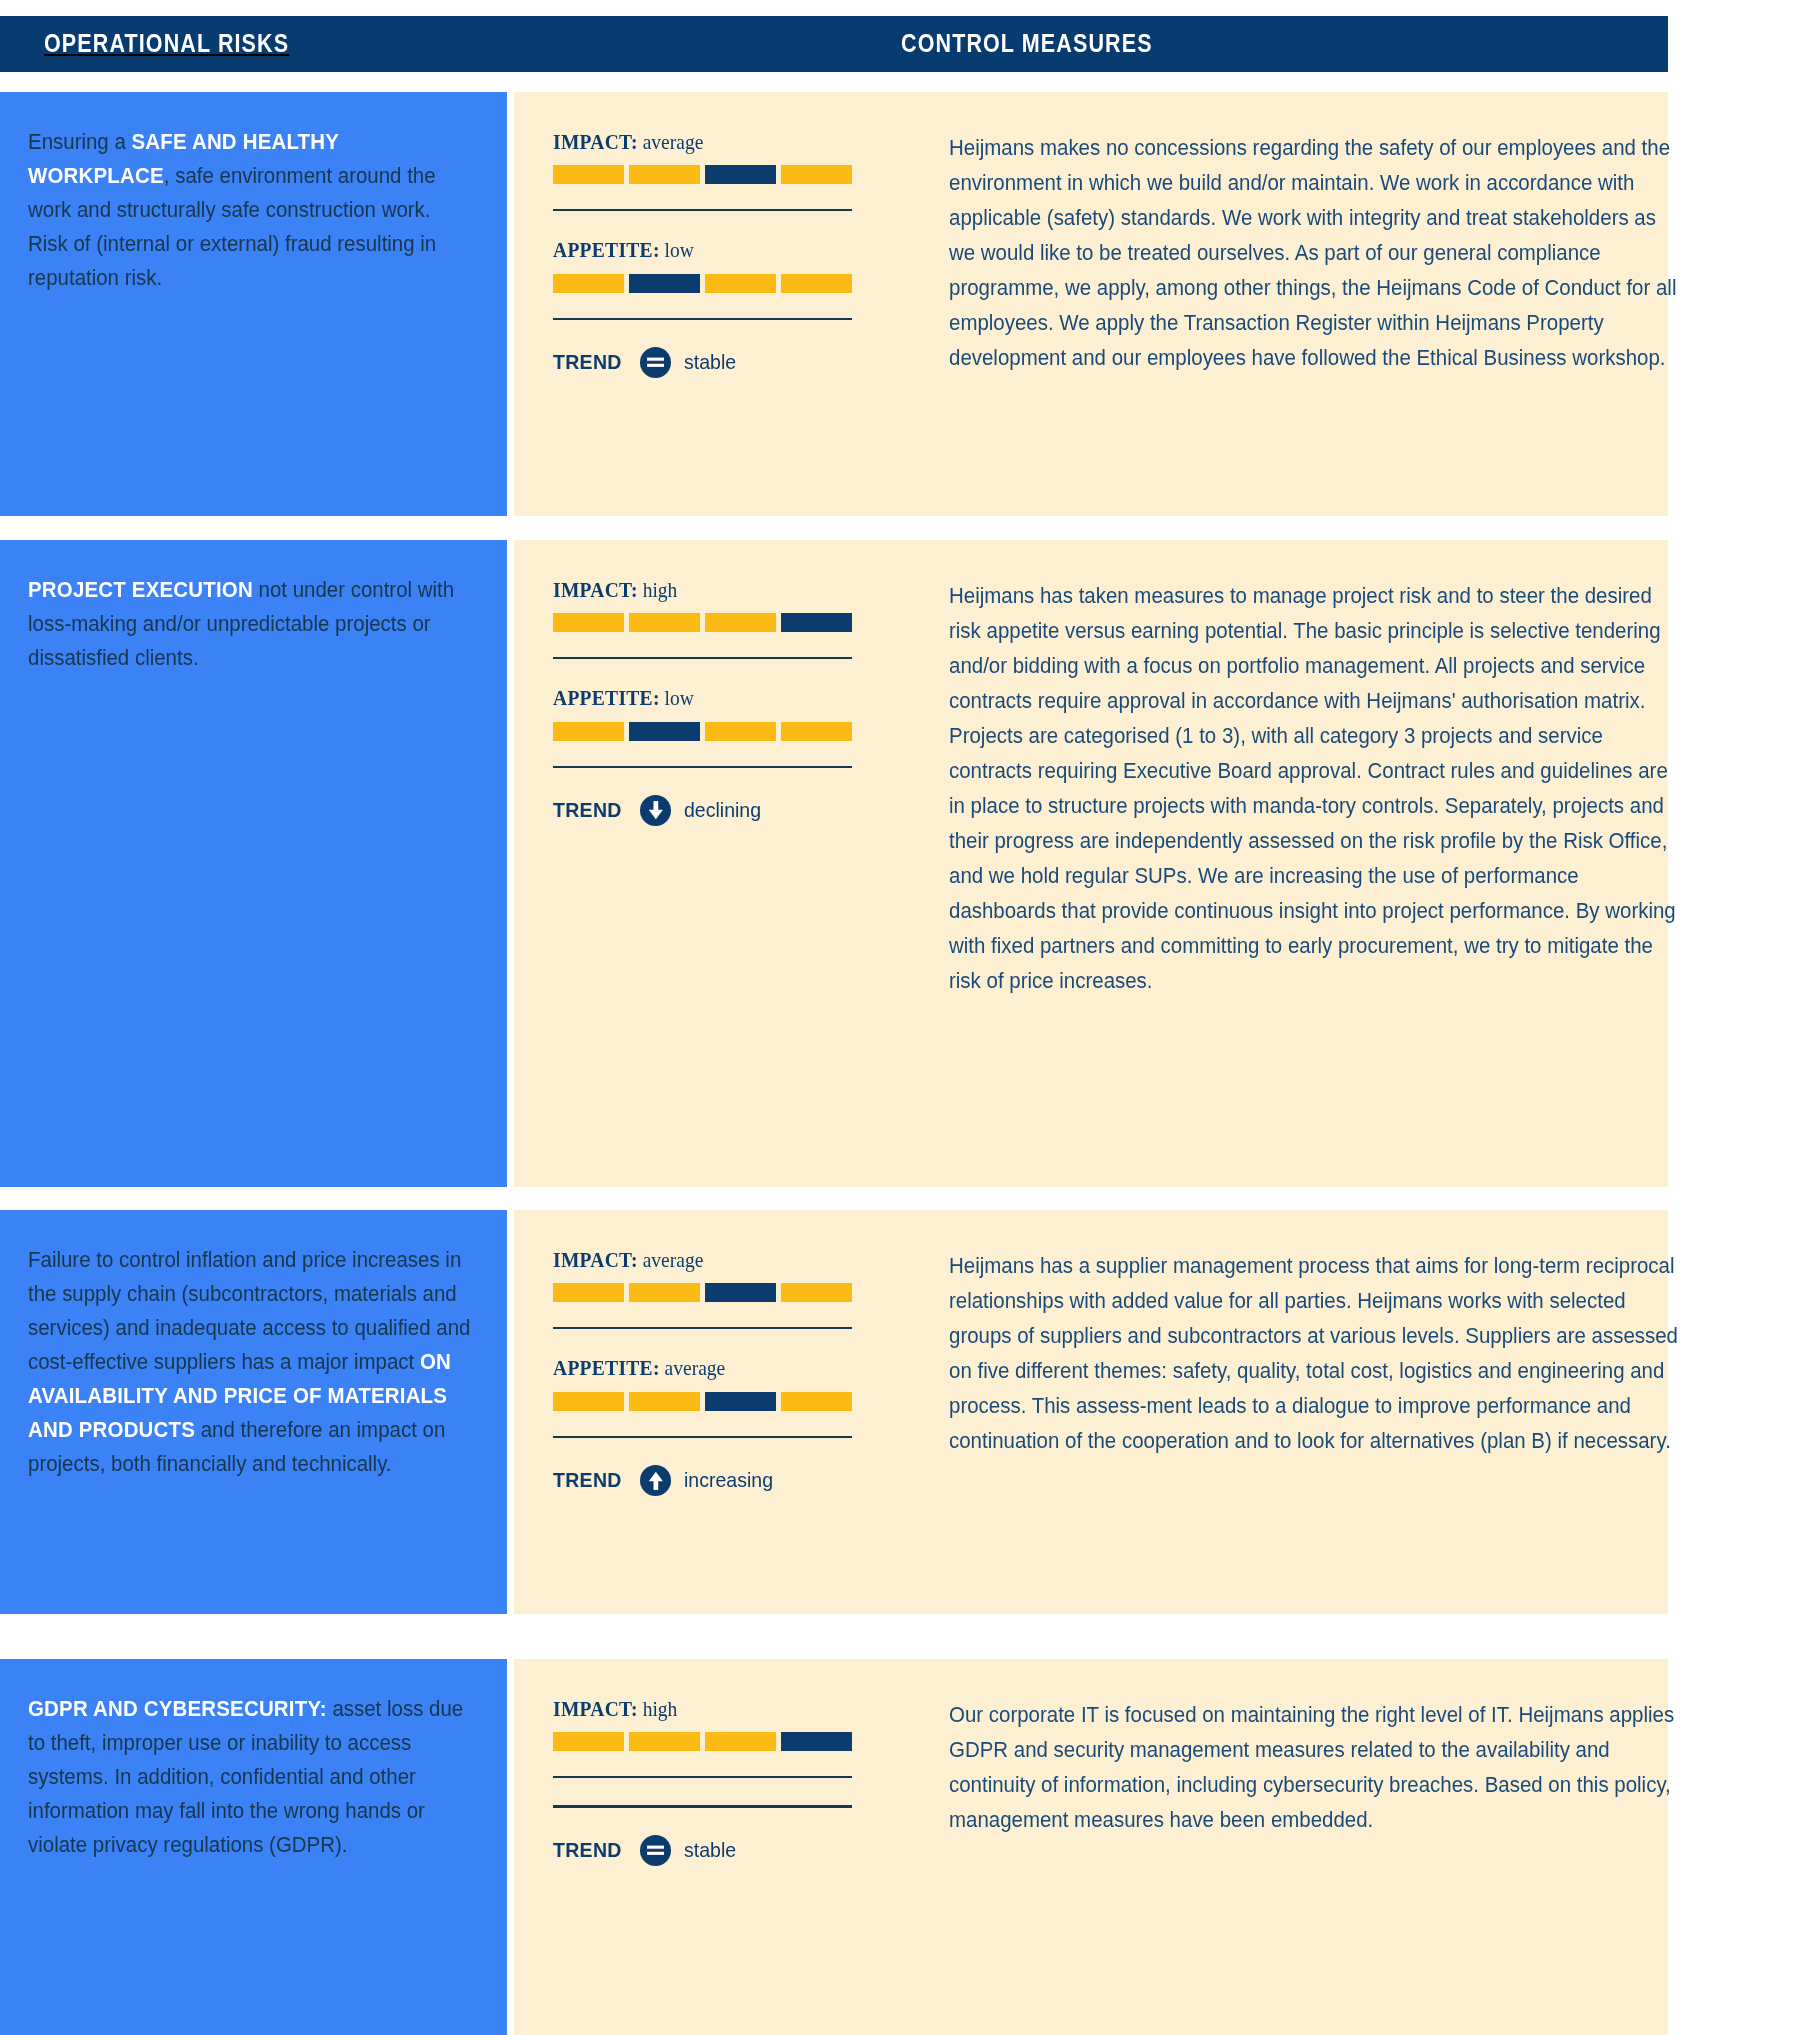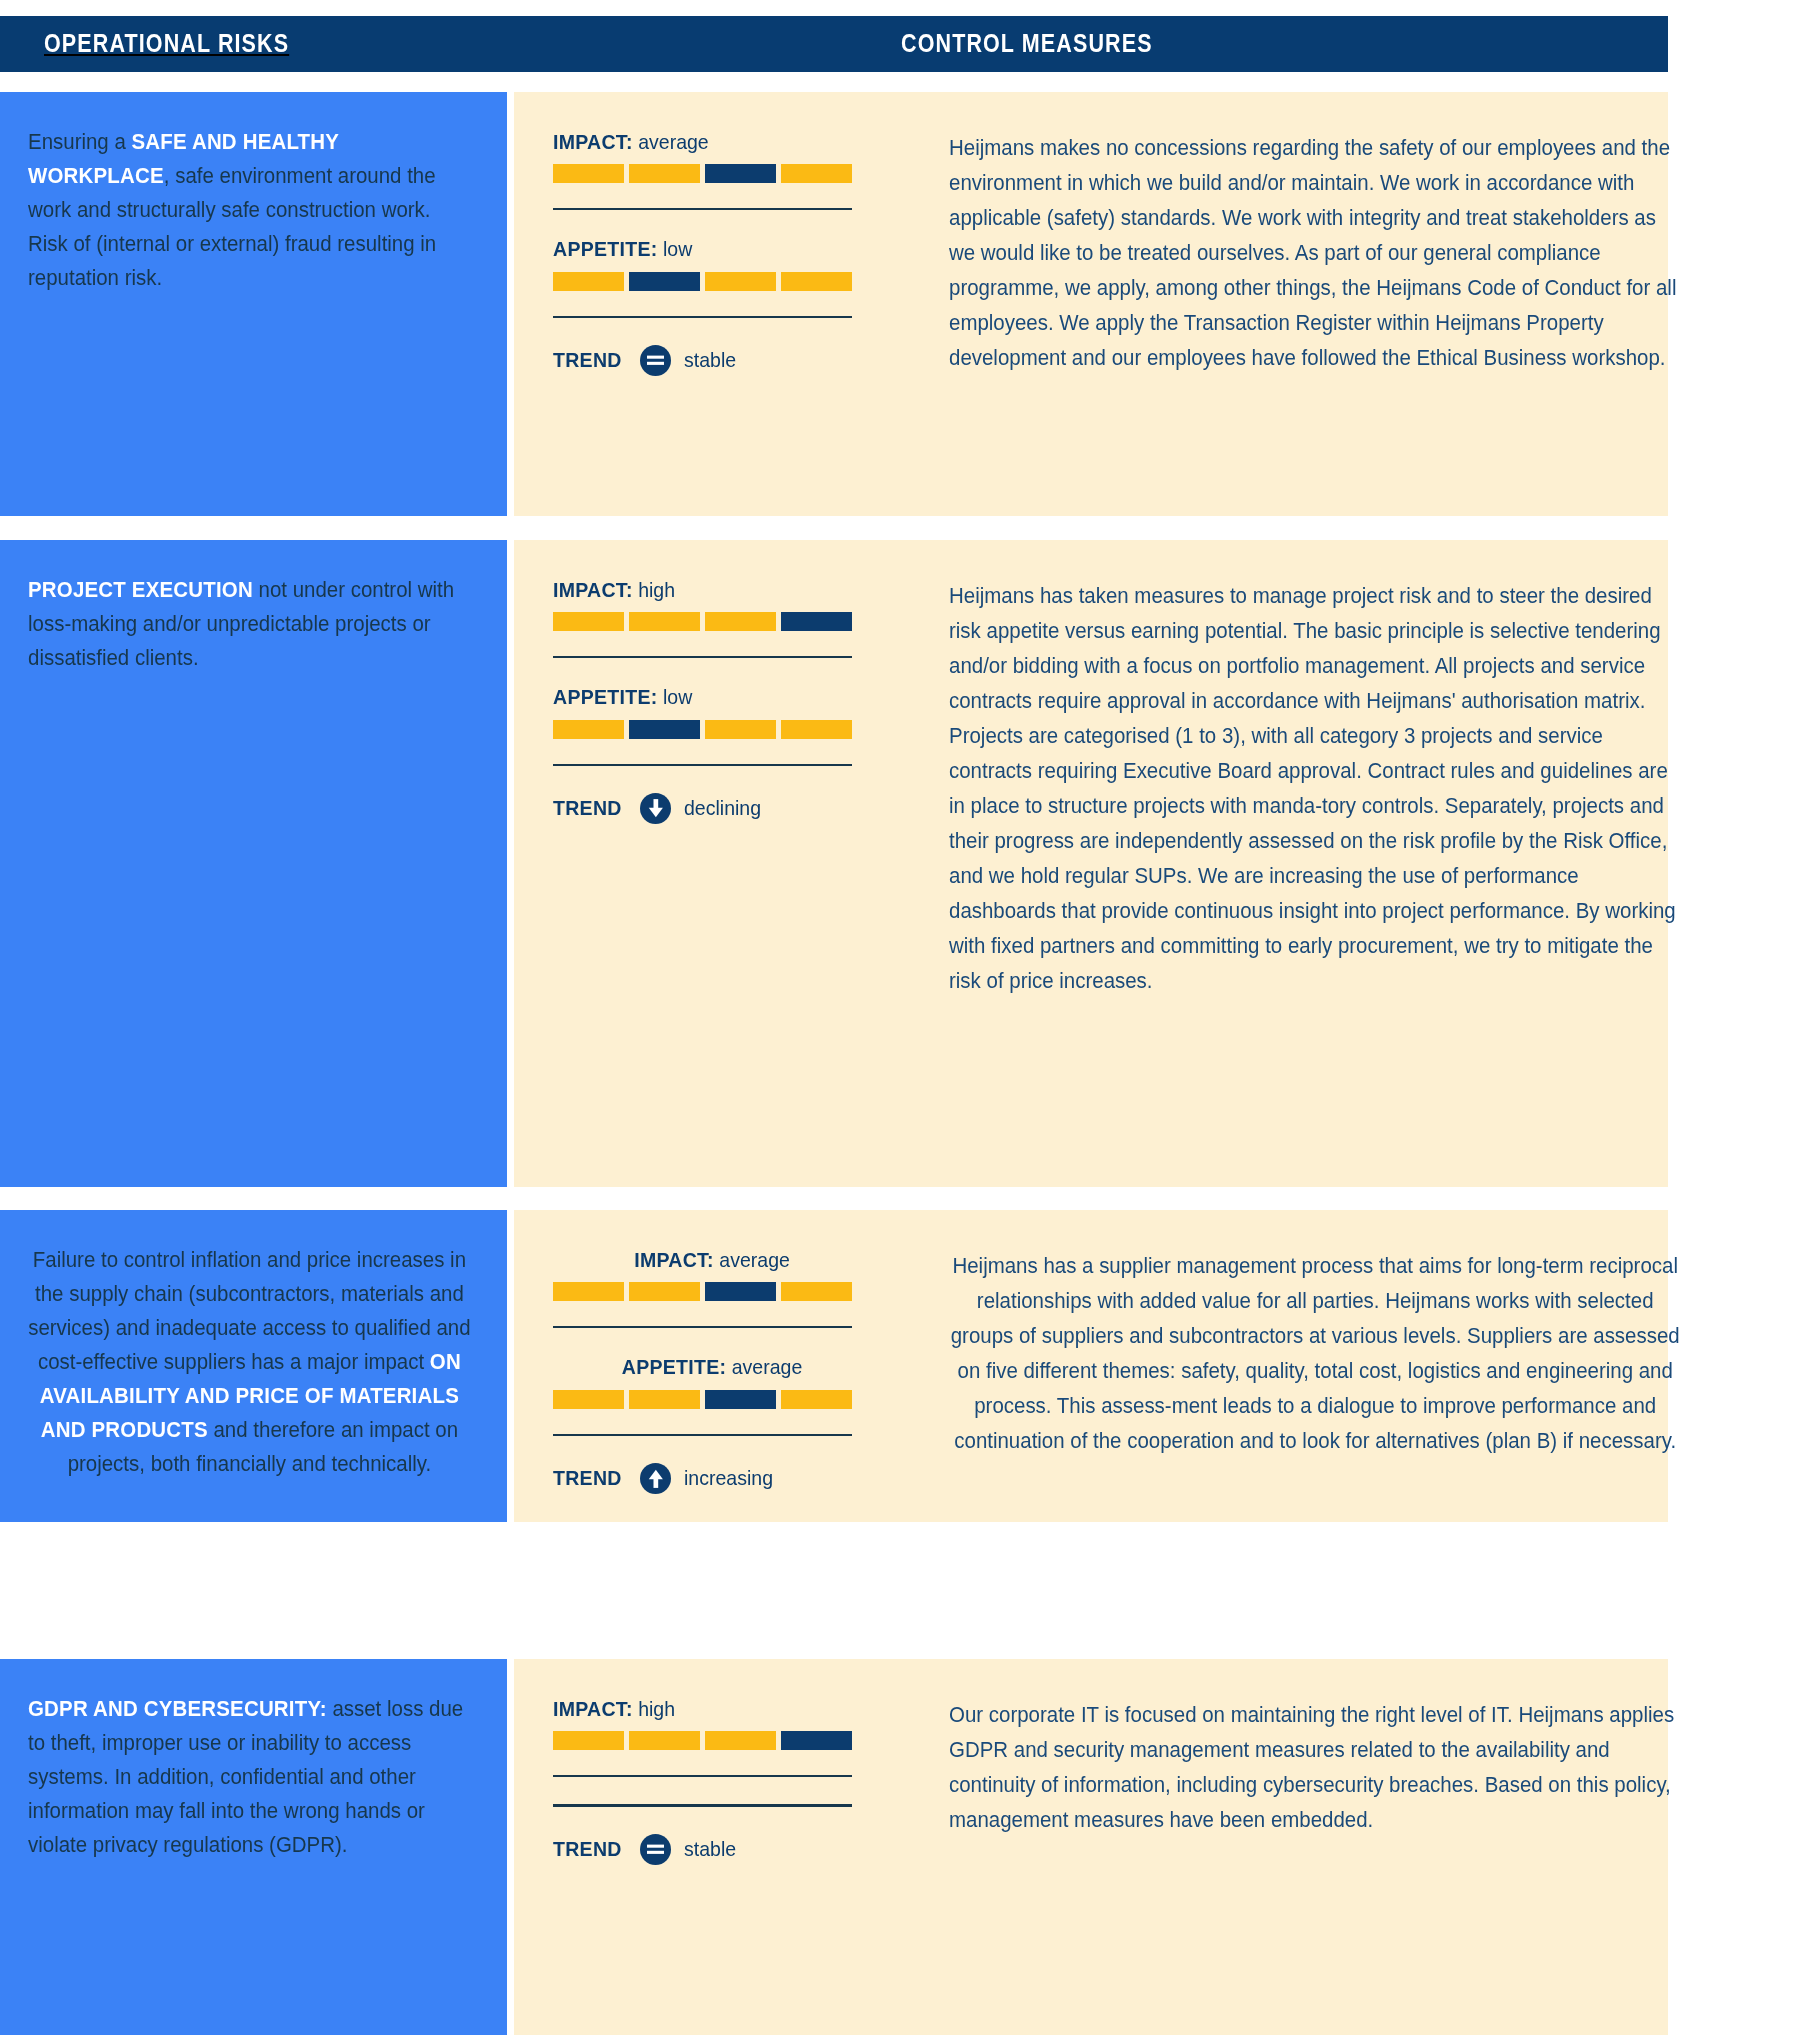--- a/index.html
+++ b/index.html
@@ -54,21 +54,21 @@
   }
   .risk-text b{color:#ffffff;font-weight:bold;letter-spacing:0.2px;}
 
   .ctrl-text{
     color:#1A4A7A;font-size:22px;line-height:35px;
     font-family:"Liberation Sans", sans-serif;
     transform:scaleX(.93);transform-origin:left top;width:107%;
   }
 
   
-  .meter-block{margin-bottom:15px;}
+  .meter-block{margin-bottom:15px;font-family:Liberation Serif, serif;}
   .meter-label{
     font-size:21px;color:#0C3C6E;margin-bottom:10.2px;white-space:nowrap;
     transform:scaleX(.93);transform-origin:left center;
   }
   .meter-label .k{font-weight:bold;letter-spacing:0.3px;}
   .meter-label .v{font-weight:normal;}
   .segs{display:flex;gap:4.7px;width:299px;}
   .seg{height:19px;flex:1;background:#FBBA14;}
   .seg.on{background:#0C3C6E;}
   .rule{
@@ -179,21 +179,21 @@
                 <polygon points="10,23 1,11 19,11" fill="#fff"></polygon>
               </svg>
             </span>
             <span class="trend-val">declining</span>
           </div>
         </div>
         <div class="control-text">
           <div class="ctrl-text">Heijmans has taken measures to manage project risk and to steer the desired risk appetite versus earning potential. The basic principle is selective tendering and/or bidding with a focus on portfolio management. All projects and service contracts require approval in accordance with Heijmans' authorisation matrix. Projects are categorised (1 to 3), with all category 3 projects and service contracts requiring Executive Board approval. Contract rules and guidelines are in place to structure projects with manda-tory controls. Separately, projects and their progress are independently assessed on the risk profile by the Risk Office, and we hold regular SUPs. We are increasing the use of performance dashboards that provide continuous insight into project performance. By working with fixed partners and committing to early procurement, we try to mitigate the risk of price increases.</div>
         </div>
       </div>
-      <div class="row" style="top:1210px;height:312px;text-align:center;">
+      <div class="row" style="top:1210px;height:404px;">
         <div class="panel-risk">
           <div class="risk-text">Failure to control inflation and price increases in the supply chain (subcontractors, materials and services) and inadequate access to qualified and cost-effective suppliers has a major impact <b>ON AVAILABILITY AND PRICE OF MATERIALS AND PRODUCTS</b> and therefore an impact on projects, both financially and technically.</div>
         </div>
         <div class="panel-control"></div>
         <div class="panel-meta">
           <div class="meter-block">
             <div class="meter-label"><span class="k">IMPACT:</span> <span class="v">average</span></div>
             <div class="segs">
               <div class="seg"></div>
               <div class="seg"></div>

